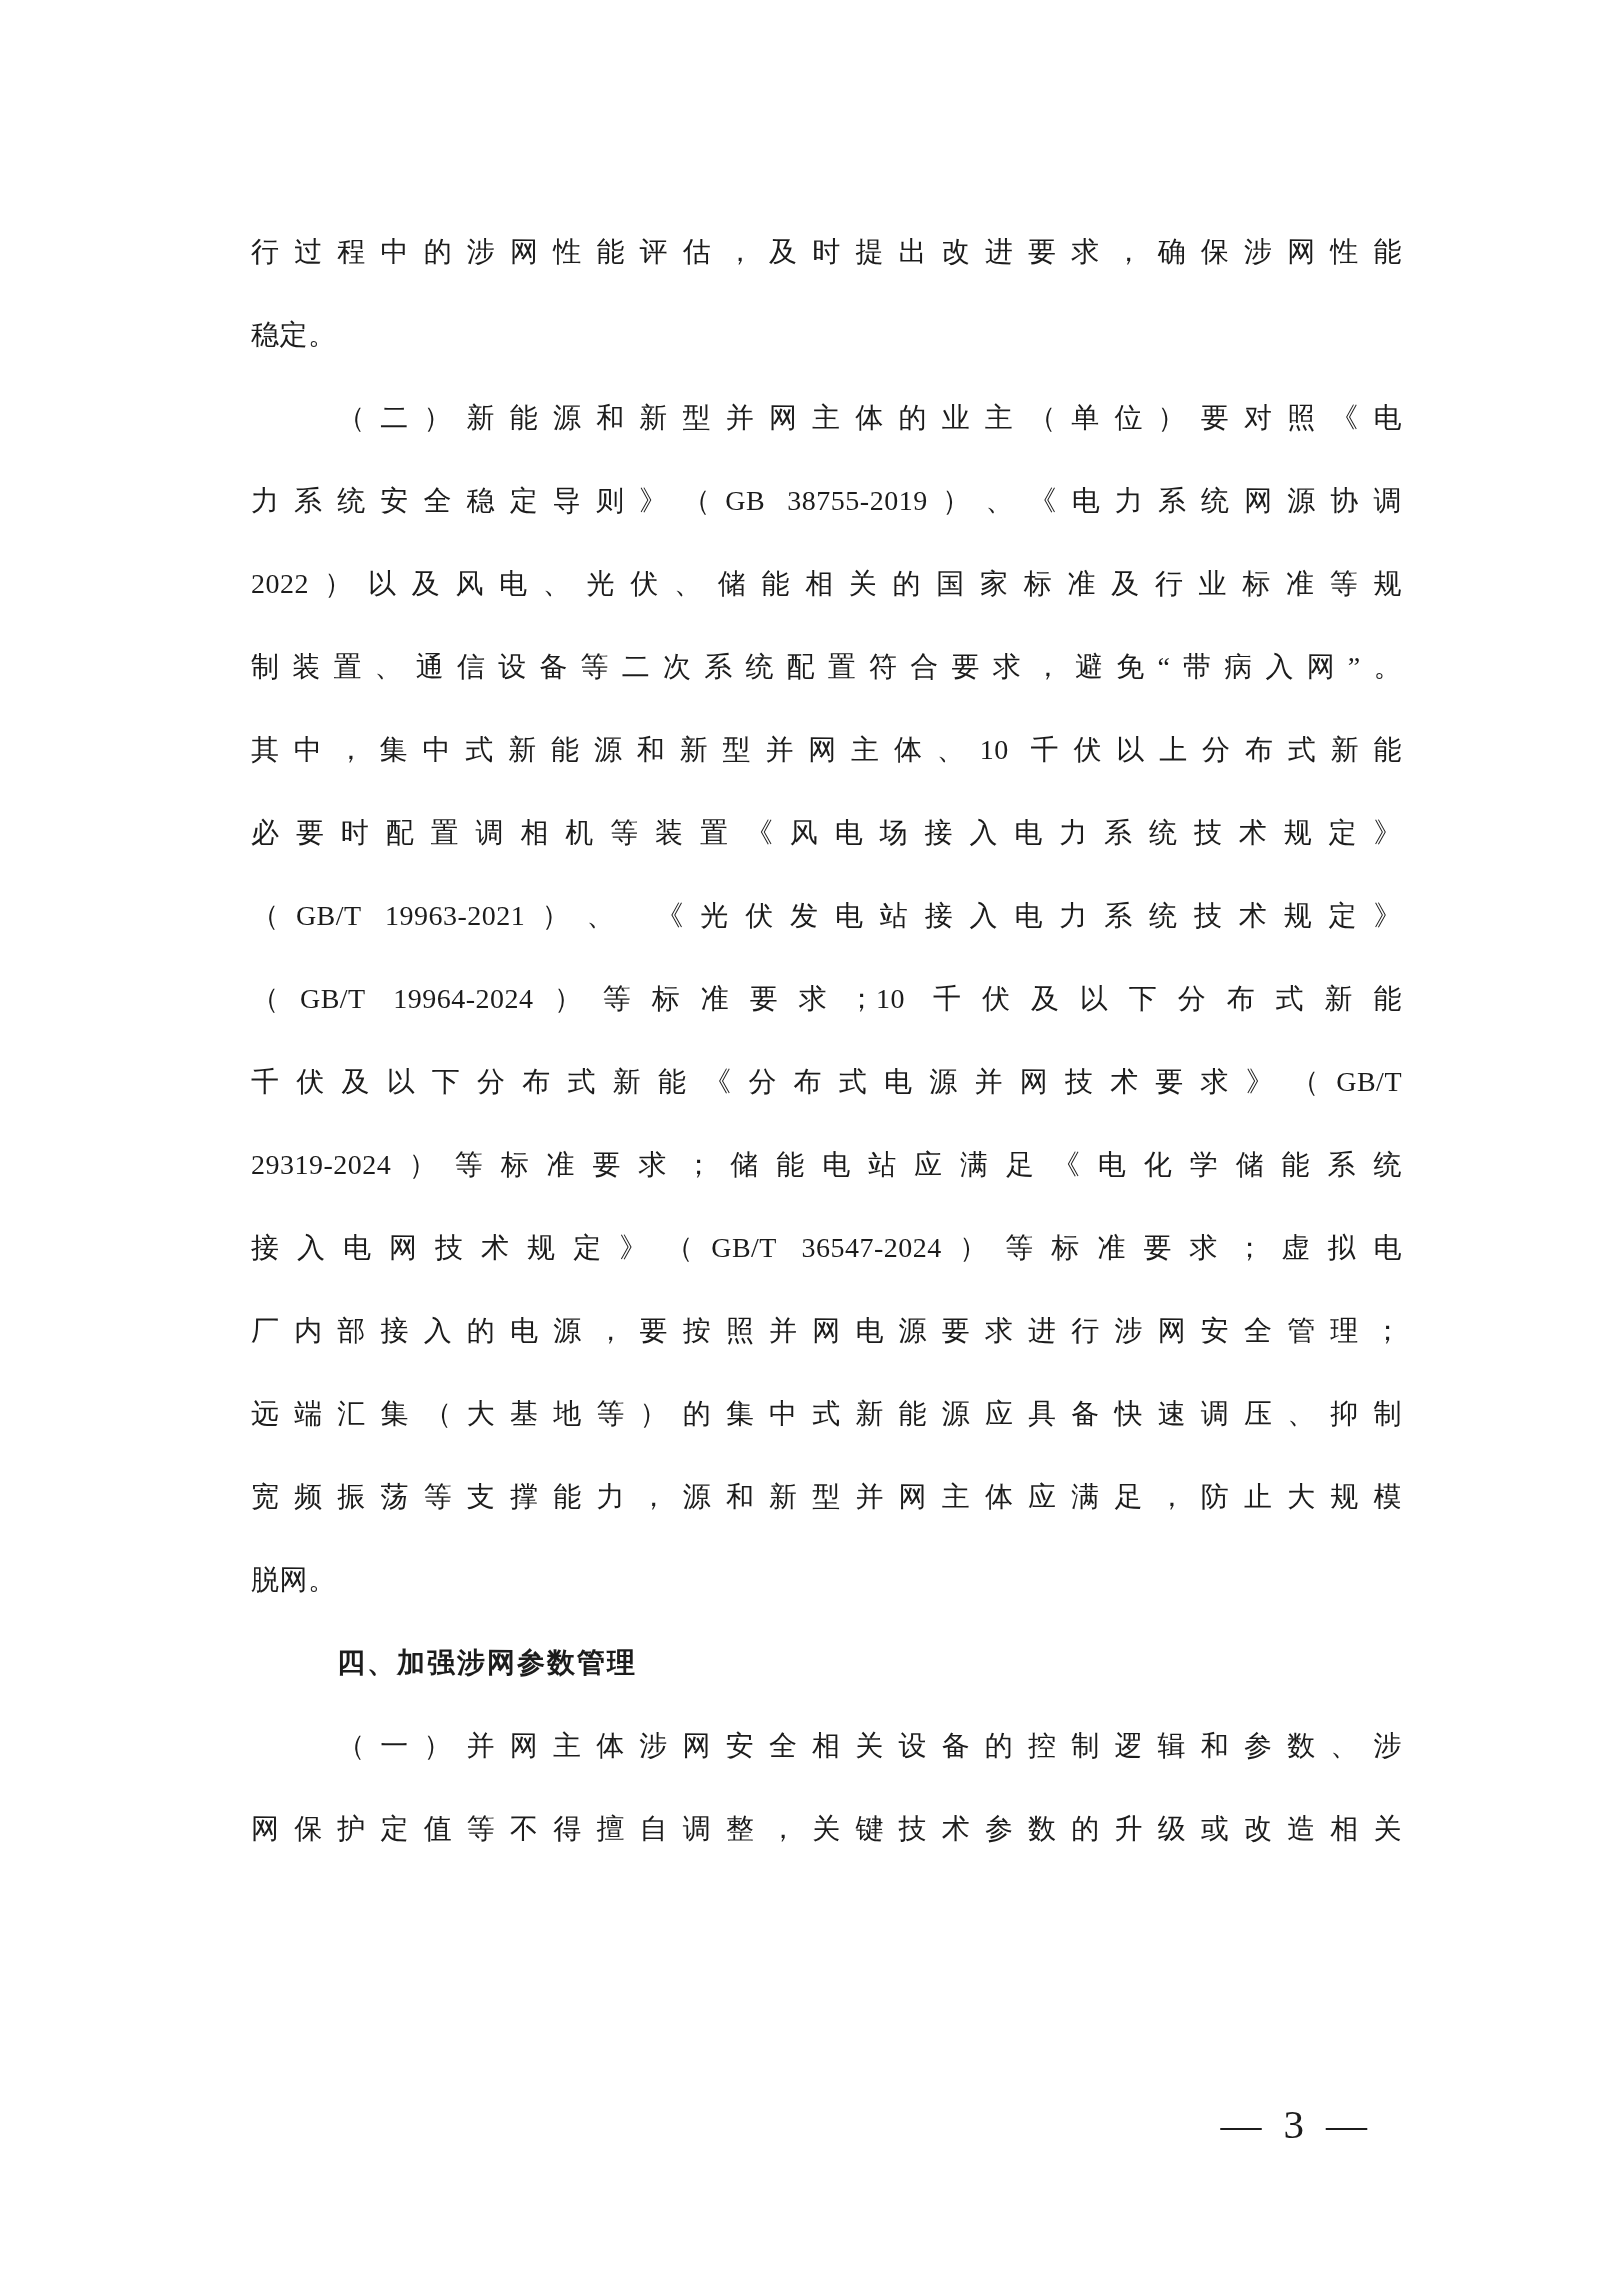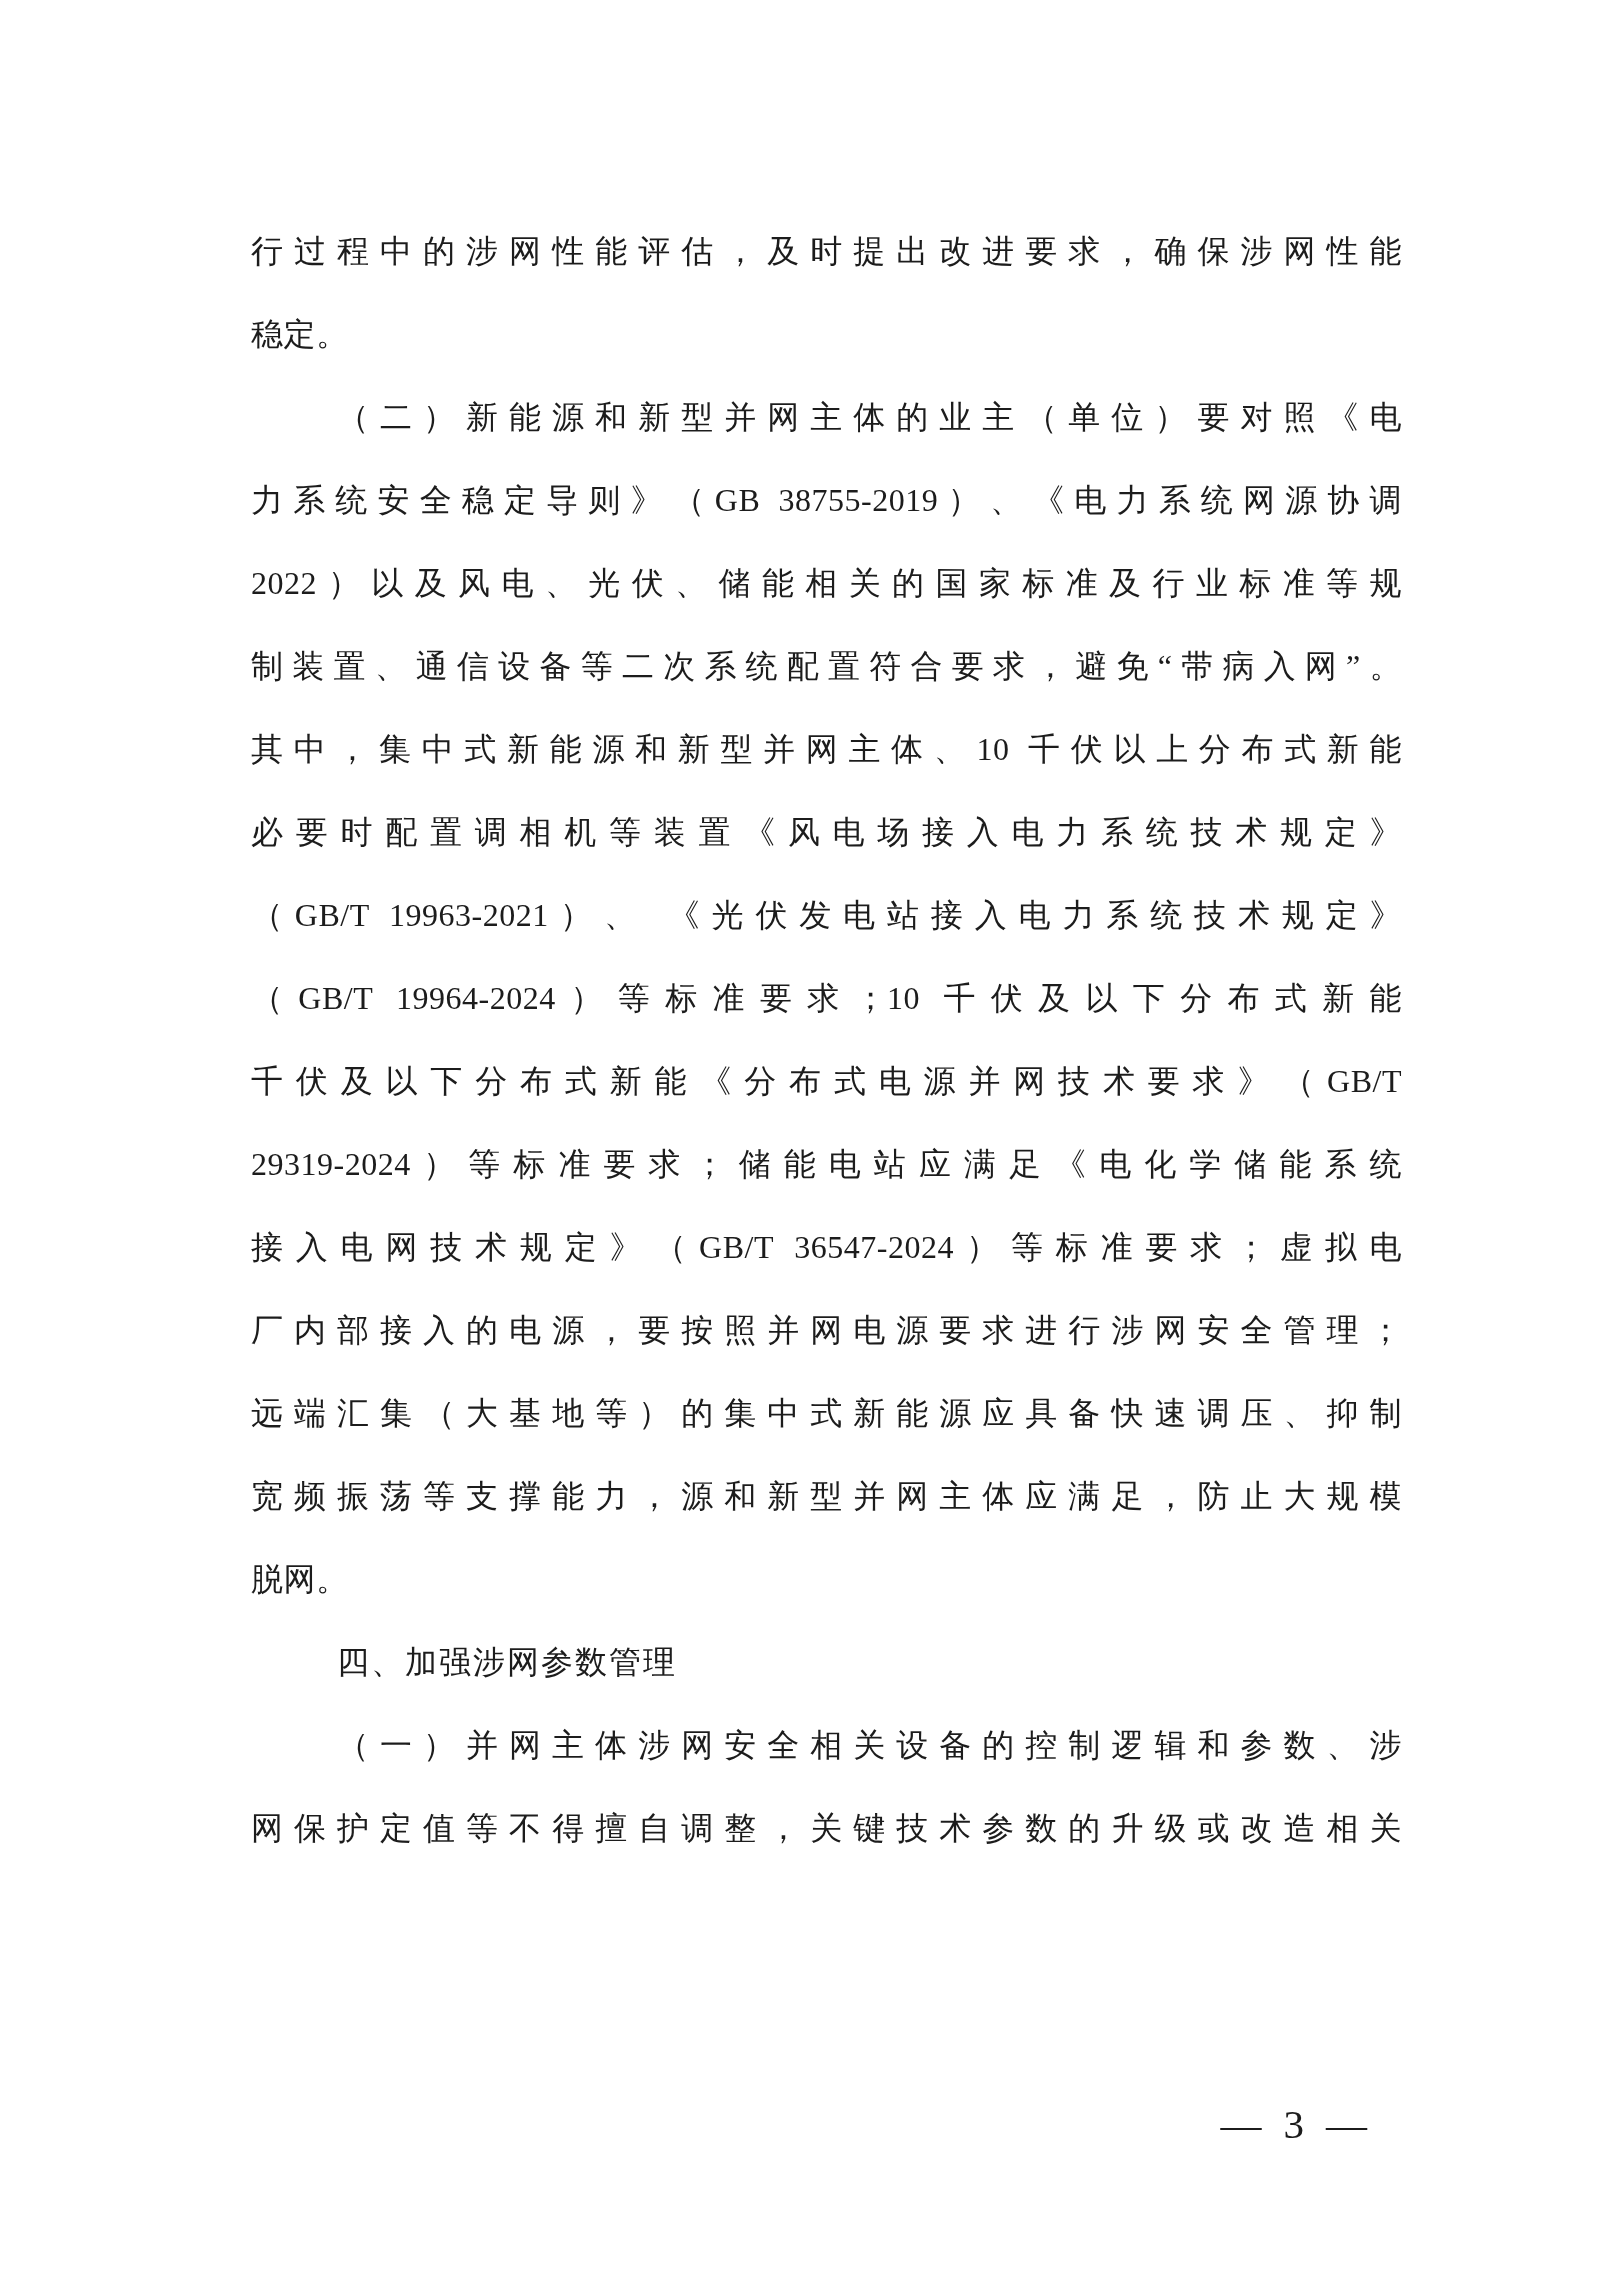--- a/index.html
+++ b/index.html
@@ -22,36 +22,36 @@
   }
   .doc-body {
     position: absolute;
     left: 251px;
     top: 210px;
     width: 1151px;
   }
   .doc-line {
     height: 83px;
     line-height: 83px;
-    font-size: 32px;
+    font-size: 28px;
     letter-spacing: 0.5px;
     text-align: justify;
     text-align-last: justify;
     white-space: normal;
     overflow: visible;
   }
   .doc-line.no-justify {
     text-align: left;
     text-align-last: left;
   }
   .doc-line.indent {
     text-indent: 86px;
   }
   .doc-line.bold {
-    font-weight: normal;
+    font-weight: bold;
     letter-spacing: 2px;
     text-align: right;
   }
   .page-number {
     position: absolute;
     top: 2095px;
     right: 239px;
     height: 59px;
     line-height: 59px;
     font-size: 41px;

